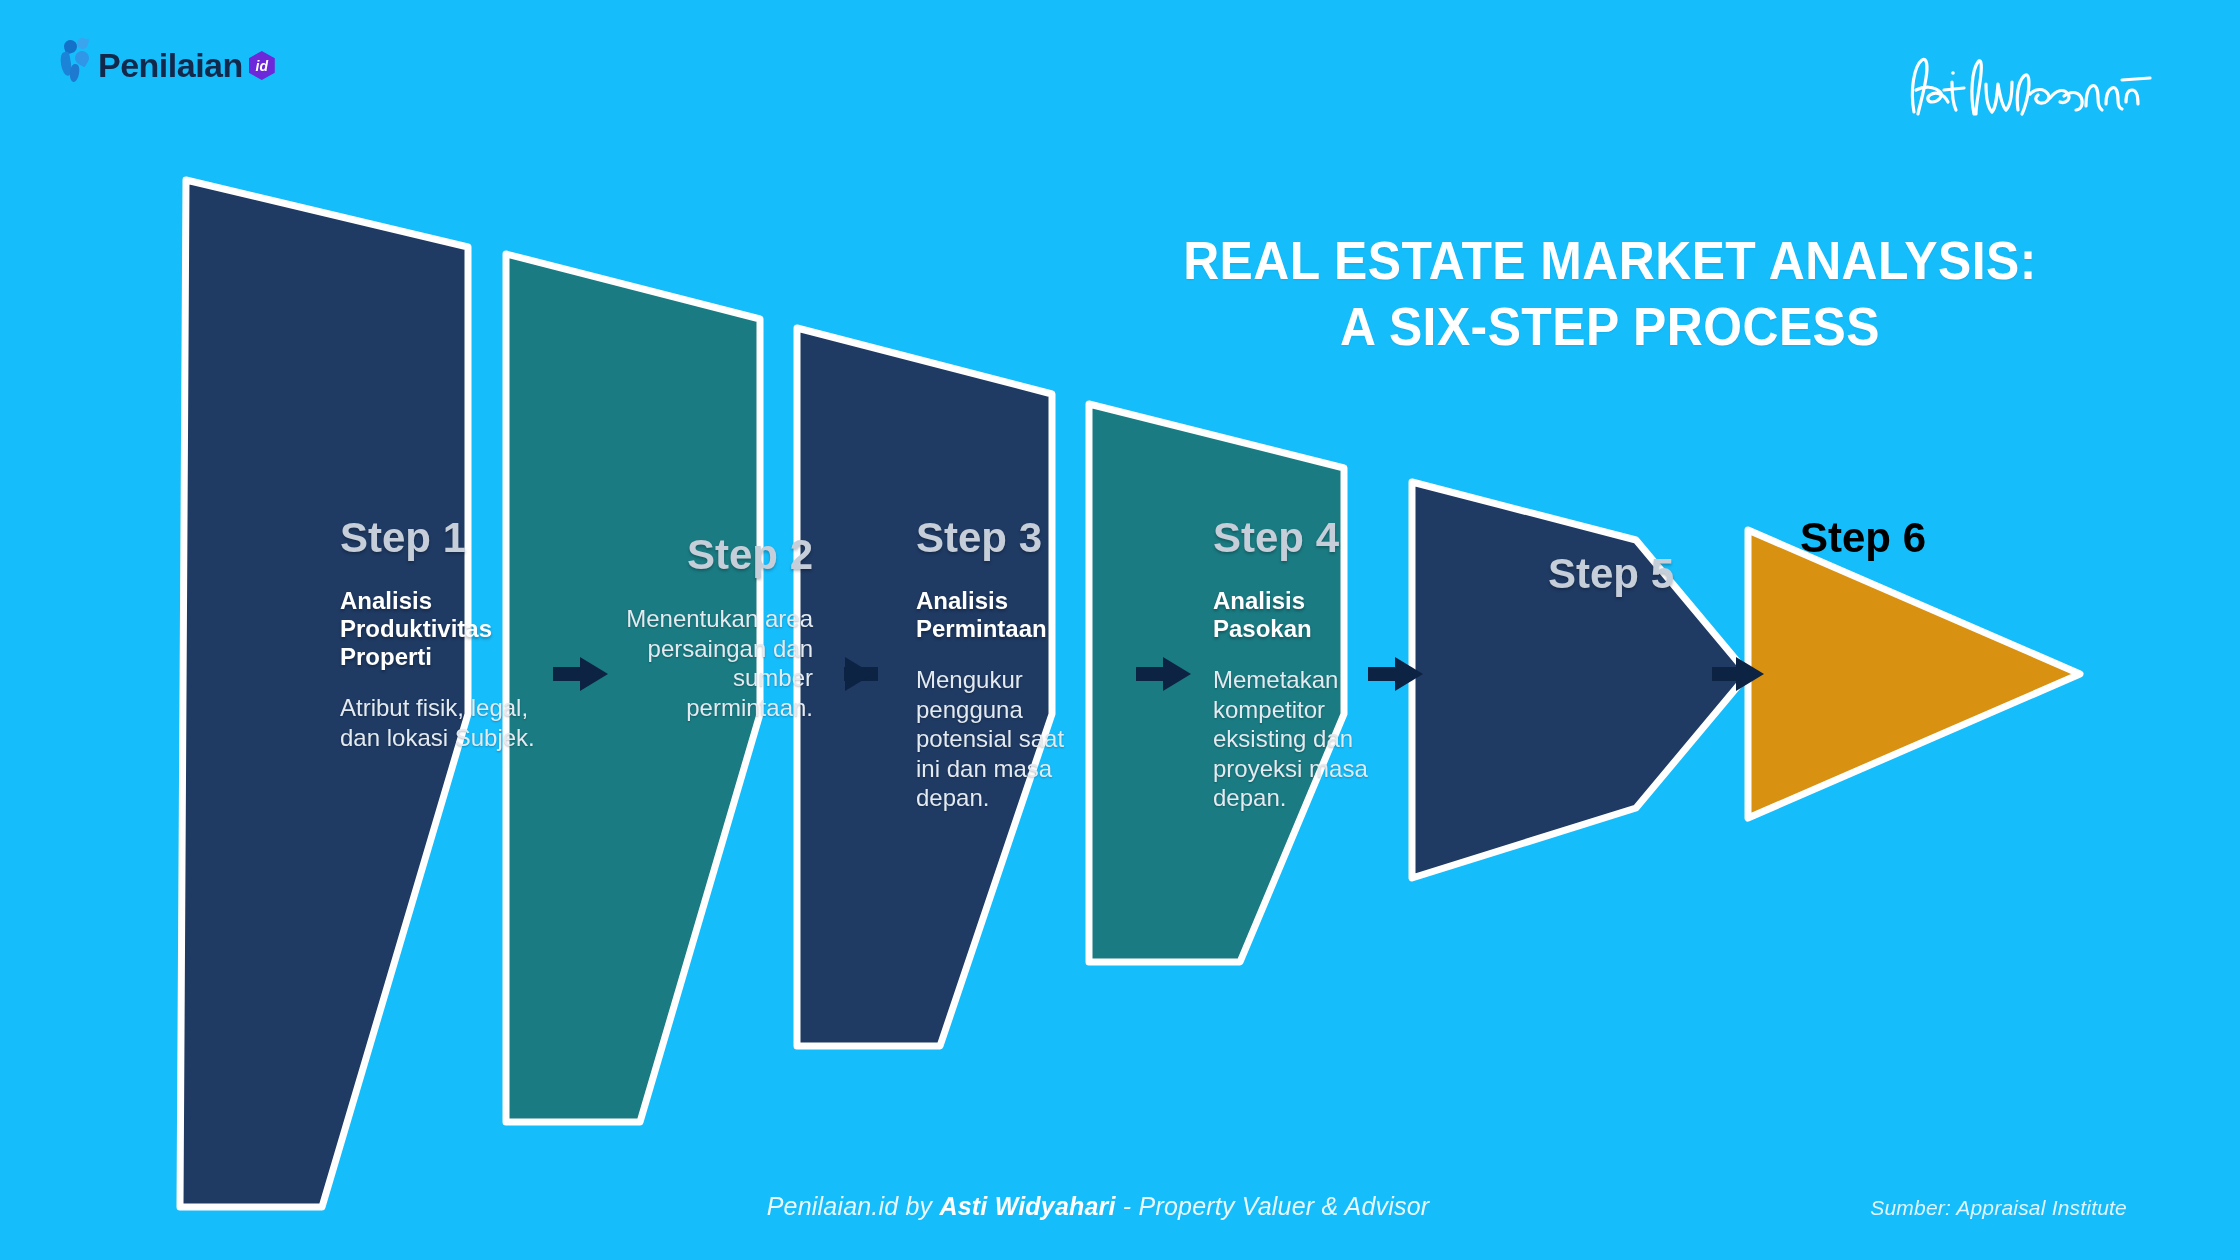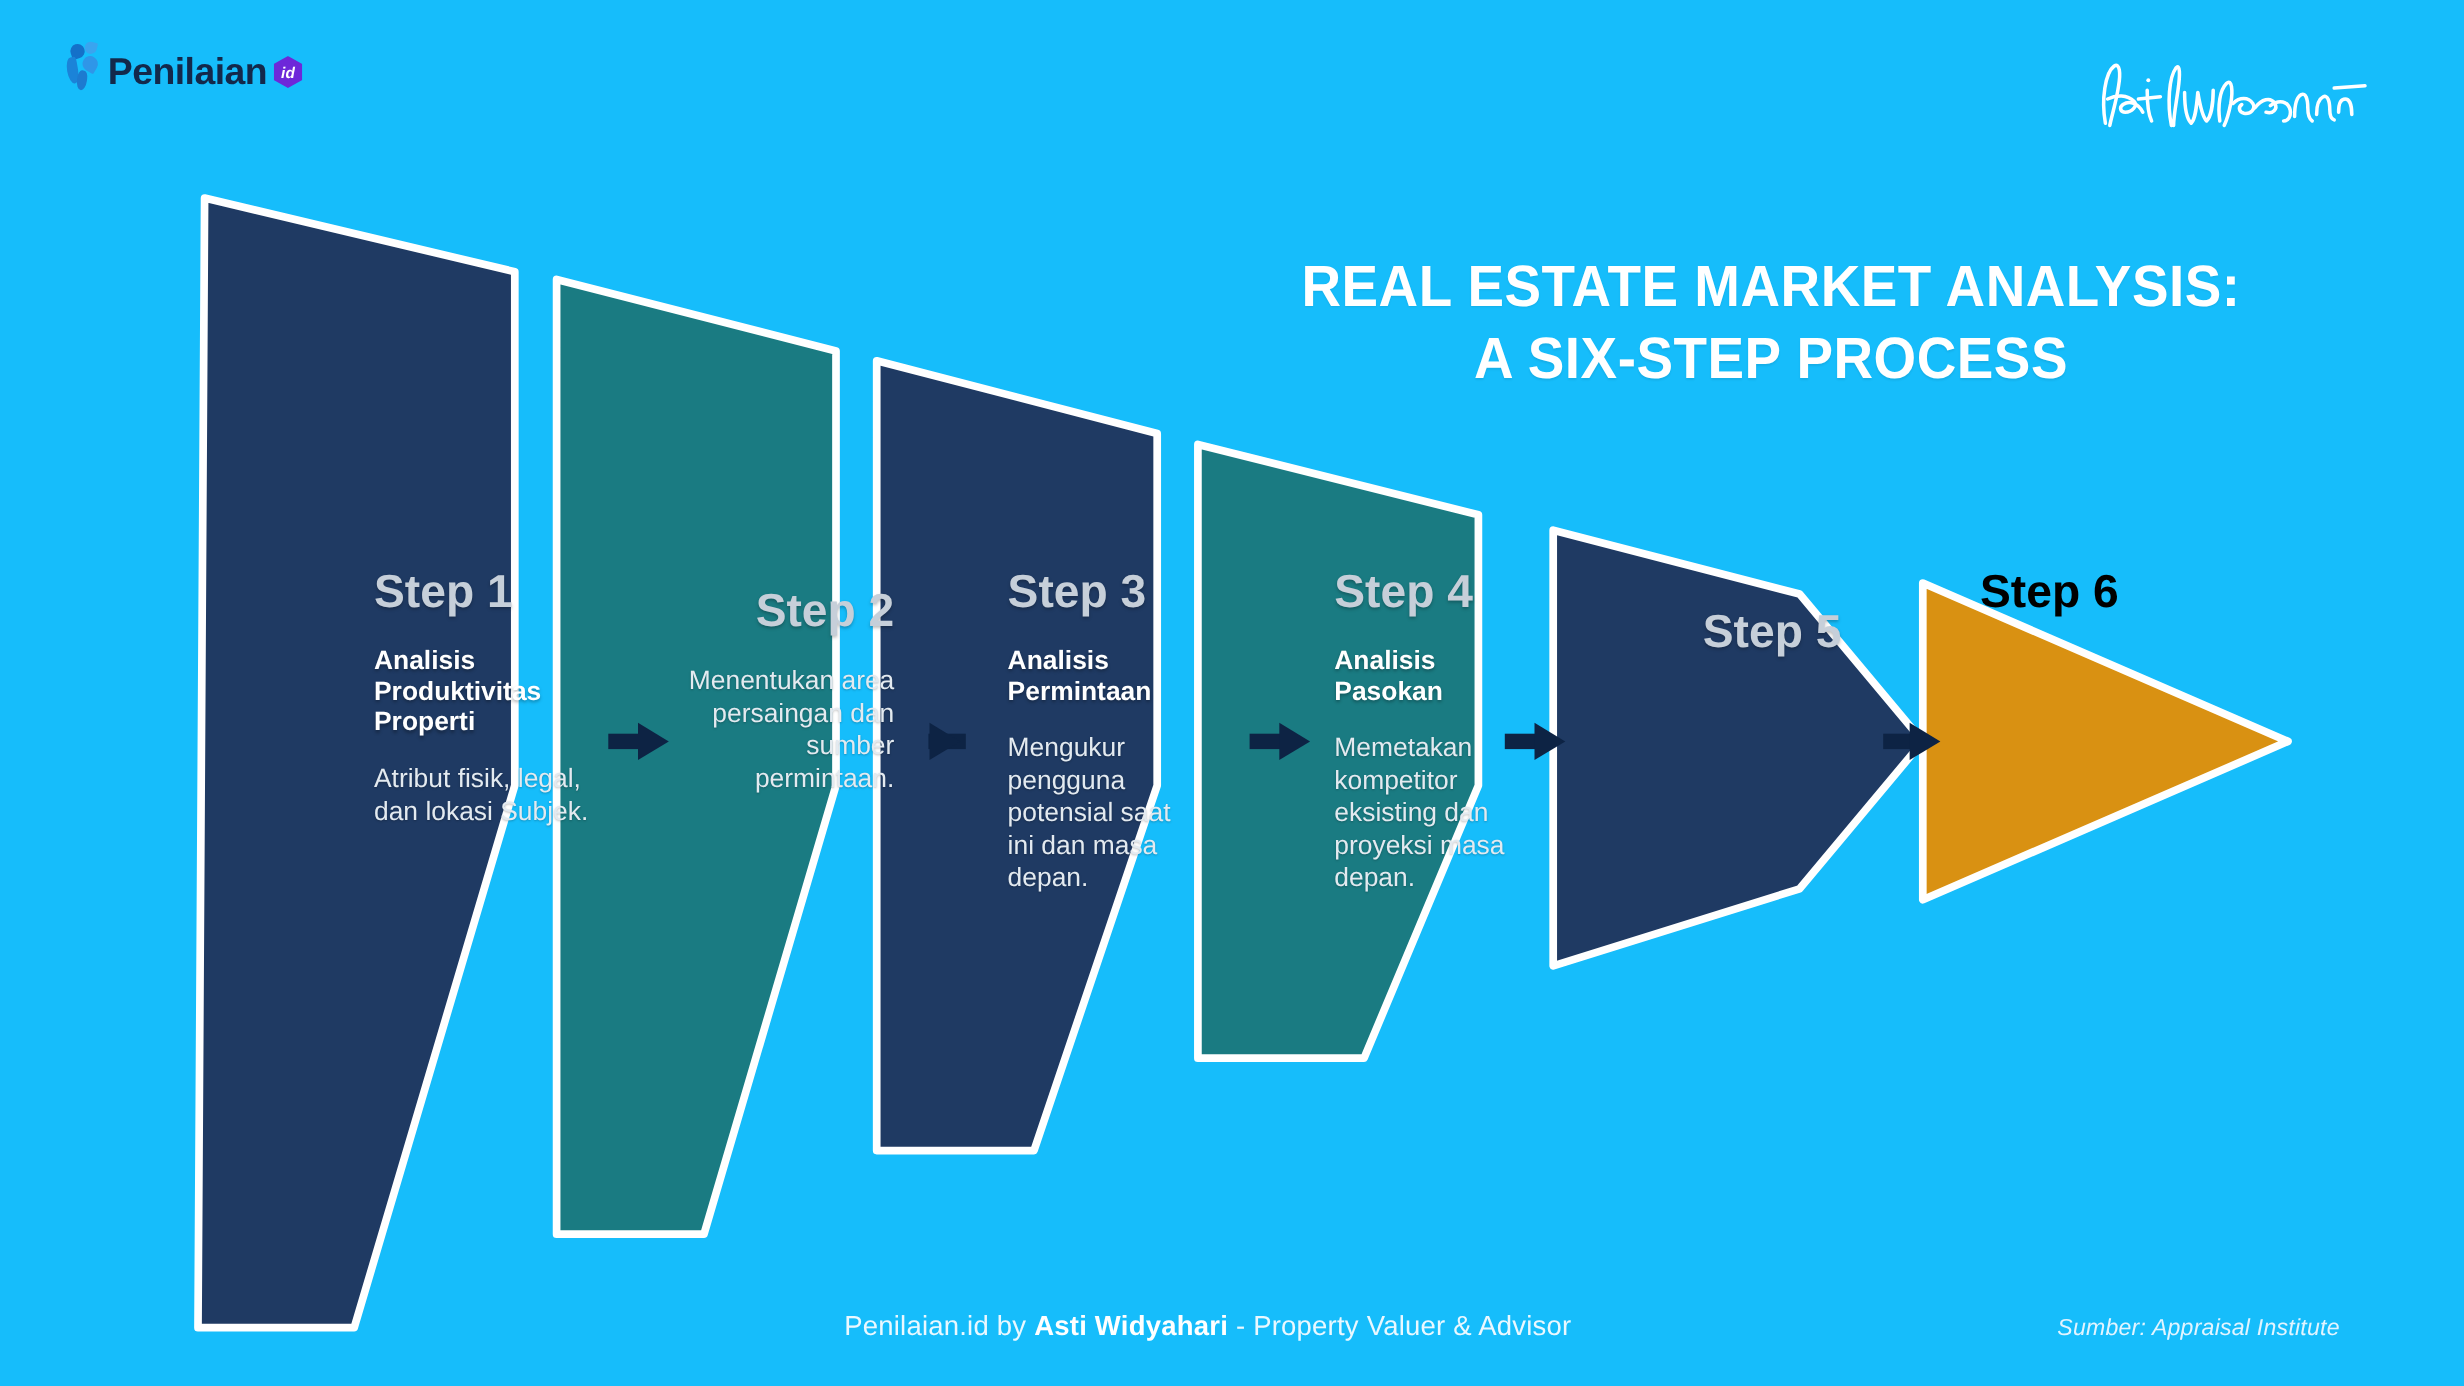--- a/index.html
+++ b/index.html
@@ -113,20 +113,21 @@
   #s6 .step-label { color:#000000; text-shadow:none; }
   #s6 .step-title { color:#fbe6ba; }
 
   
   #footer {
     position:absolute; left:0; top:1192px; width:2196px;
     text-align:center;
     color:#eaf8ff;
     font-size:25px;
     letter-spacing:0.2px;
+    font-style:italic;
   }
   #footer b { font-weight:bold; color:#ffffff; }
   #source {
     position:absolute; right:113px; top:1196px;
     color:#e2f4ff; font-size:21px; font-style:italic;
     letter-spacing:0.2px;
   }
 </style>
 </head>
 <body>

